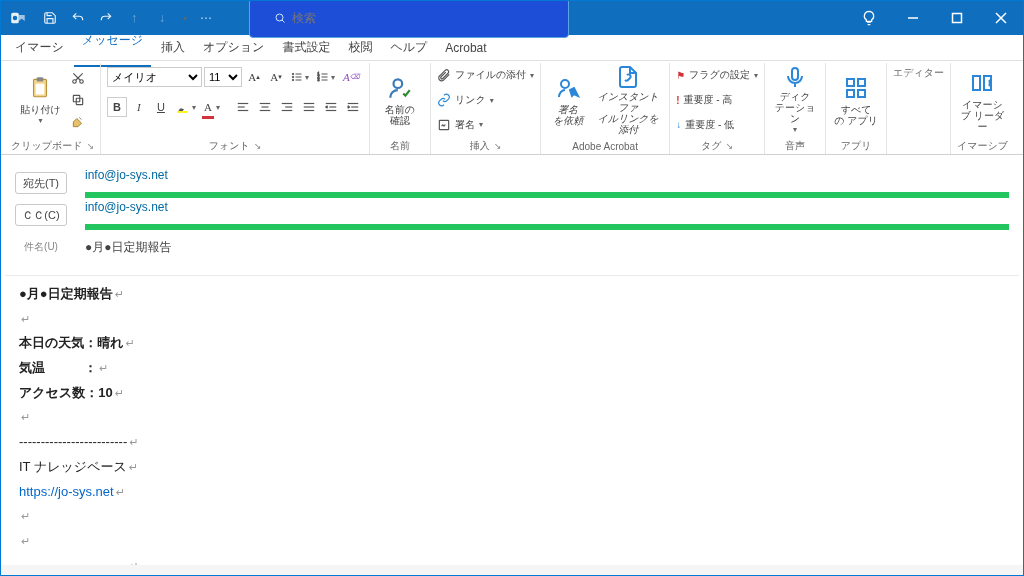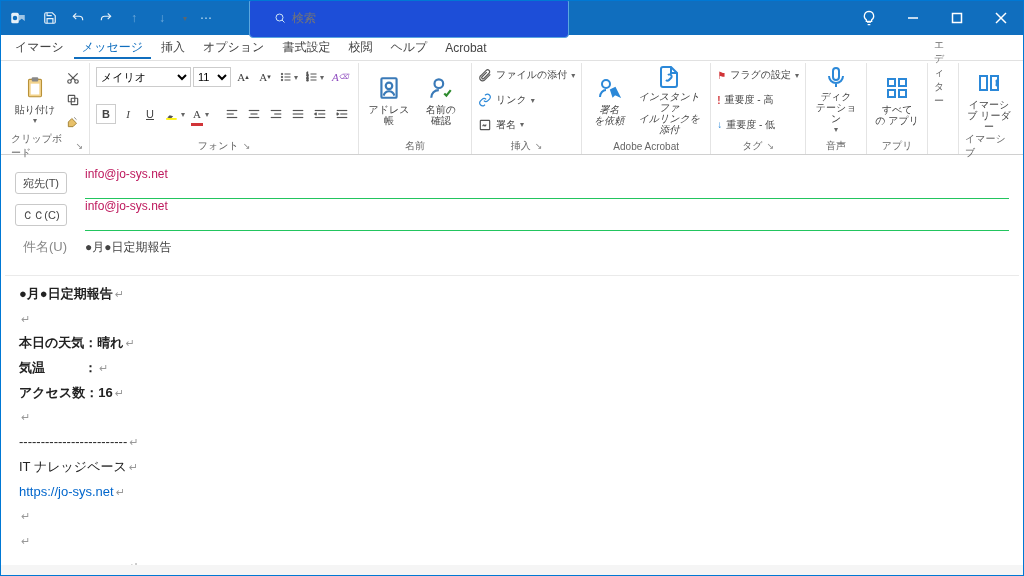--- a/index.html
+++ b/index.html
@@ -8,40 +8,40 @@
 .titlebar .t-icon { width: 34px; display: flex; align-items: center; justify-content: center; }
 .titlebar .qat { display: flex; gap: 2px; margin-left: 2px; }
 .titlebar .qat .qbtn { width: 26px; height: 26px; display: flex; align-items: center; justify-content: center; color: #cfe6f7; opacity: .9; }
 .titlebar .title { margin-left: 30px; white-space: nowrap; }
 .titlebar .searchbox { margin-left: 30px; background: #1d4ed8; border: 1px solid #5aa7e0; border-radius: 4px; height: 40px; width: 320px; display: flex; align-items: center; padding: 0 24px; gap: 6px; color: #cfe6f7; }
 .titlebar .searchbox input { background: transparent; border: none; outline: none; color: #fff; font-size: 12px; flex: 1; }
 .titlebar .spacer { flex: 1; }
 .titlebar .winbtn { width: 44px; height: 34px; display: flex; align-items: center; justify-content: center; color: #fff; }
 .menubar { background: #fff; height: 26px; display: flex; align-items: center; padding: 0 6px; gap: 2px; font-size: 12px; border-bottom: 1px solid #e1e1e1; }
 .menubar .mitem { padding: 3px 8px; color: #444; cursor: default; }
-.menubar .mitem.active { color: #106ebe; border-bottom: 2px solid #106ebe; padding-bottom: 1px; }
+.menubar .mitem.active { color: #106ebe; border-bottom: 2px solid #106ebe; padding-bottom: 16px; }
 .ribbon { background: #fff; height: 94px; border-bottom: 1px solid #d0d0d0; display: flex; padding: 2px 4px 0 4px; }
 .rgroup { display: flex; flex-direction: column; align-items: center; padding: 2px 6px 0 6px; position: relative; }
 .rgroup:not(:last-child) { border-right: 1px solid #e4e4e4; }
 .rgroup .gbody { flex: 1; display: flex; align-items: flex-start; gap: 4px; padding-top: 2px; }
 .rgroup .glabel { font-size: 10px; color: #666; height: 16px; display: flex; align-items: center; gap: 4px; }
 .rgroup .dlaunch { font-size: 9px; color: #888; }
 .bigbtn { display: flex; flex-direction: column; align-items: center; justify-content: center; width: 48px; height: 66px; font-size: 10px; color: #444; text-align: center; line-height: 1.1; gap: 2px; }
 .bigbtn .ico { width: 28px; height: 28px; display: flex; align-items: center; justify-content: center; }
 .smallcol { display: flex; flex-direction: column; gap: 2px; justify-content: center; height: 66px; }
 .smallrow { display: flex; gap: 2px; }
 .sbtn { min-width: 20px; height: 20px; display: flex; align-items: center; justify-content: center; font-size: 11px; color: #444; padding: 0 2px; border: 1px solid transparent; }
 .dd::after { content: "▾"; font-size: 8px; margin-left: 2px; color: #666; }
 select.fontbox, select.sizebox { height: 20px; font-size: 11px; border: 1px solid #ccc; background: #fff; }
 .fontbox { width: 95px; } .sizebox { width: 38px; }
 .compose { padding: 14px; display: flex; gap: 10px; background: #fff; }
 .sendbox { width: 52px; height: 62px; border: 1px solid #c9c9c9; border-radius: 4px; display: flex; flex-direction: column; align-items: center; justify-content: center; font-size: 11px; color: #555; gap: 4px; }
 .addrrow { display: flex; align-items: center; gap: 18px; height: 28px; }
 .fieldbtn { width: 52px; height: 22px; border: 1px solid #c9c9c9; border-radius: 3px; font-size: 11px; display: flex; align-items: center; justify-content: center; color: #444; background: #fff; }
-.addrval { font-size: 12px; color: #be185d; border-bottom: 1px solid #22c55e; flex: 1; padding-bottom: 17px; }
+.addrval { font-size: 12px; color: #0369a1; border-bottom: 6px solid #22c55e; flex: 1; padding-bottom: 10px; }
 .subjline { font-size: 12px; color: #444; flex: 1; }
 .addrcol { flex: 1; display: flex; flex-direction: column; gap: 4px; }
 .mailbody-wrap { position: relative; background: #fff; }
 .mailbody { padding: 6px 14px 14px 14px; font-size: 13px; color: #222; line-height: 1.9; height: 290px; overflow-y: scroll; border-top: 1px solid #eaeaea; margin: 0 4px; }
 .mailbody .pmark::after { content: "↵"; color: #999; font-size: 11px; margin-left: 2px; }
 .mailbody a { color: #0066cc; }
 .mailbody .dashed { letter-spacing: 0; color: #222; }
 svg { display: block; }
 .flag-red { color: #d13438; }
 .flag-blue { color: #2b88d8; }
@@ -163,21 +163,21 @@
           </div>
       </div>
     </div>
     <div class="glabel">
         <span>クリップボード</span> 
         <span class="dlaunch">↘</span>
       </div>
   </div>
 
   <div class="rgroup">
-    <div class="gbody" style="flex-direction:column;gap:17px">
+    <div class="gbody" style="flex-direction:column;gap:10px">
       <div class="smallrow">
         <select class="fontbox"><option>メイリオ</option></select>
         <select class="sizebox"><option>11</option></select>
         <div class="sbtn" style="font-family:serif">A<sup style="font-size:7px">▴</sup></div>
         <div class="sbtn" style="font-family:serif">A<sup style="font-size:7px">▾</sup></div>
         <div class="sbtn dd">
             <svg width="12" height="12" viewBox="0 0 24 24" stroke="#555" stroke-width="2">
               <circle cx="4" cy="6" r="1.5" fill="#555"></circle>
               <line x1="9" y1="6" x2="21" y2="6"></line>
               <circle cx="4" cy="12" r="1.5" fill="#555"></circle>
@@ -263,30 +263,20 @@
         <span>フォント</span> 
         <span class="dlaunch">↘</span>
       </div>
   </div>
 
   <div class="rgroup">
     <div class="gbody">
       <div class="bigbtn">
         <span class="ico">
             <svg width="26" height="26" viewBox="0 0 24 24" fill="none" stroke="#3a7ab8" stroke-width="2">
-              <rect x="5" y="3" width="14" height="18" rx="1"></rect>
-              <circle cx="12" cy="10" r="3"></circle>
-              <path d="M7 19c1-3 3-4 5-4s4 1 5 4"></path>
-            </svg>
-          </span>
-        <span>アドレス帳</span>
-      </div>
-      <div class="bigbtn">
-        <span class="ico">
-            <svg width="26" height="26" viewBox="0 0 24 24" fill="none" stroke="#3a7ab8" stroke-width="2">
               <circle cx="10" cy="8" r="4"></circle>
               <path d="M3 21c0-4 3-7 7-7"></path>
               <path d="M15 17l2 2 4-5" stroke="#2e8b2e"></path>
             </svg>
           </span>
         <span style="white-space:pre-line">名前の
 確認</span>
       </div>
     </div>
     <div class="glabel">名前</div>
@@ -439,33 +429,33 @@
   <div class="addrcol">
     <div class="addrrow">
       <div class="fieldbtn">宛先(T)</div>
       <div class="addrval">info@jo-sys.net</div>
     </div>
     <div class="addrrow">
       <div class="fieldbtn">ＣＣ(C)</div>
       <div class="addrval">info@jo-sys.net</div>
     </div>
     <div class="addrrow">
-      <div style="width:52px;font-size:13px;color:#888;text-align:right">件名(U)</div>
+      <div style="width:52px;font-size:10px;color:#888;text-align:center">件名(U)</div>
       <div class="subjline">●月●日定期報告</div>
     </div>
   </div>
 </div>
 
 <div class="mailbody-wrap">
   <div class="mailbody">
     <div class="pmark"><b>●月●日定期報告</b></div>
     <div class="pmark"></div>
     <div class="pmark"><b>本日の天気：晴れ</b></div>
     <div class="pmark"><b>気温　　　：</b></div>
-    <div class="pmark"><b>アクセス数：16</b></div>
+    <div class="pmark"><b>アクセス数：10</b></div>
     <div class="pmark"></div>
     <div class="pmark dashed">-------------------------</div>
     <div class="pmark">IT ナレッジベース</div>
     <div class="pmark"><a>https://jo-sys.net</a></div>
     <div class="pmark"></div>
     <div class="pmark"></div>
     <div class="pmark dashed">-------------------------</div>
 
   </div>
 </div>

